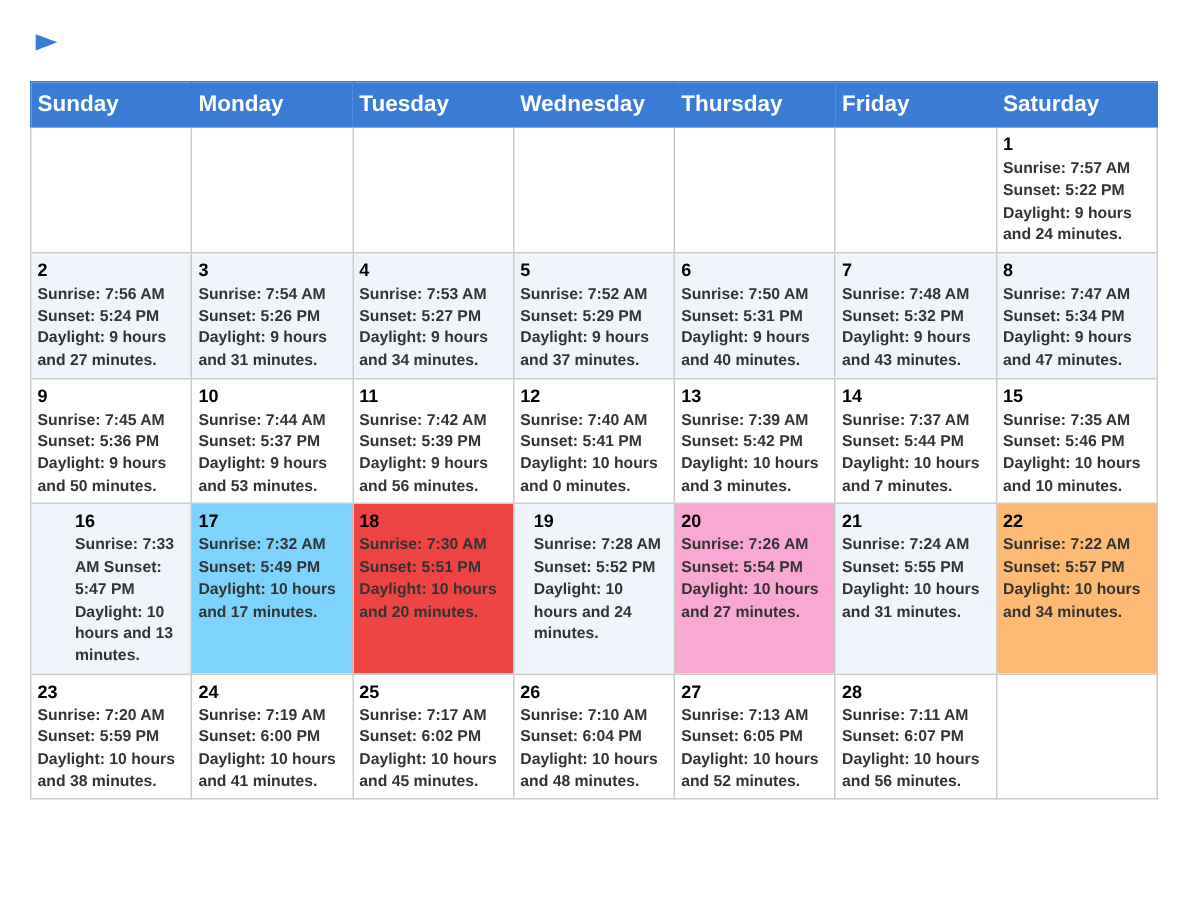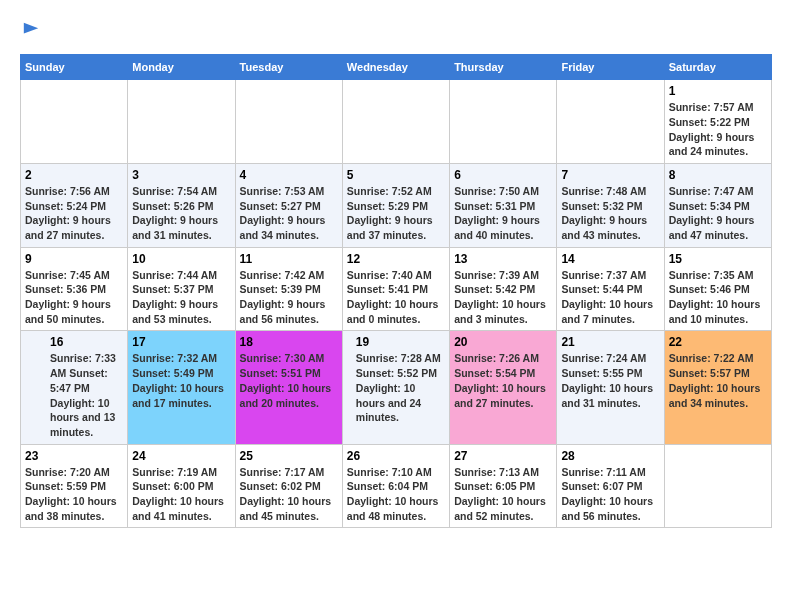--- a/index.html
+++ b/index.html
@@ -47,21 +47,21 @@
     .calendar {
       width: 100%;
       border-collapse: collapse;
       font-size: 11px;
     }
     .calendar th {
       background: #3a7bd5;
       color: #fff;
       padding: 6px 4px;
       text-align: left;
-      font-size: 11px;
+      font-size: 15px;
       font-weight: bold;
       border: 1px solid #3a7bd5;
     }
     .calendar td {
       border: 1px solid #ccc;
       vertical-align: top;
       padding: 4px;
       width: 107px;
       min-height: 80px;
       background: #fff;
@@ -226,21 +226,21 @@
           <div class="day-info">Sunrise: 7:33 AM
 Sunset: 5:47 PM
 Daylight: 10 hours and 13 minutes.</div>
         </td>
         <td style="background: #7dd3fc;">
           <span class="day-num">17</span>
           <div class="day-info">Sunrise: 7:32 AM
 Sunset: 5:49 PM
 Daylight: 10 hours and 17 minutes.</div>
         </td>
-        <td style="background: #d946ef;">
+        <td style="background: #ef4444;">
           <span class="day-num">18</span>
           <div class="day-info">Sunrise: 7:30 AM
 Sunset: 5:51 PM
 Daylight: 10 hours and 20 minutes.</div>
         </td>
         <td style="background: rgb(240, 244, 251); padding-left: 13px;">
           <span class="day-num">19</span>
           <div class="day-info">Sunrise: 7:28 AM
 Sunset: 5:52 PM
 Daylight: 10 hours and 24 minutes.</div>

